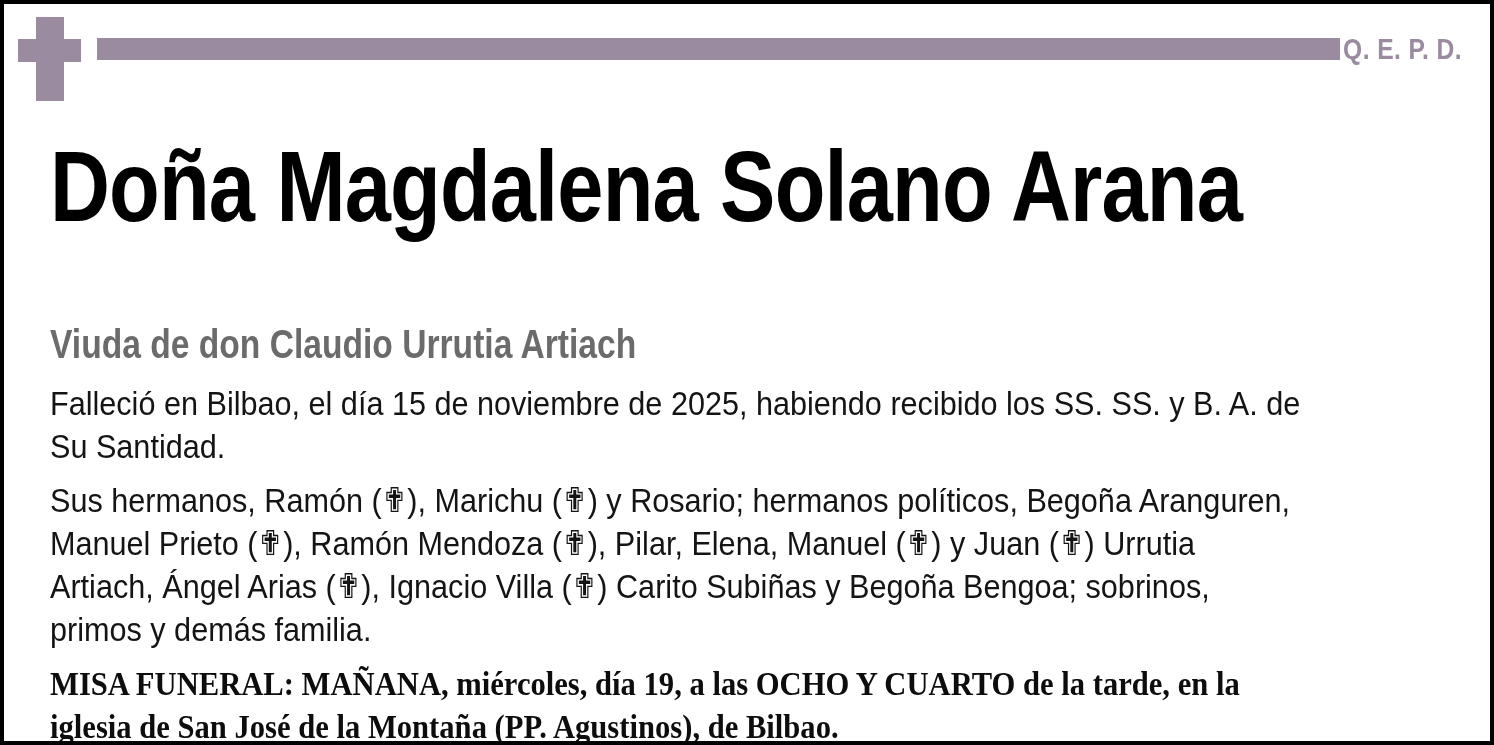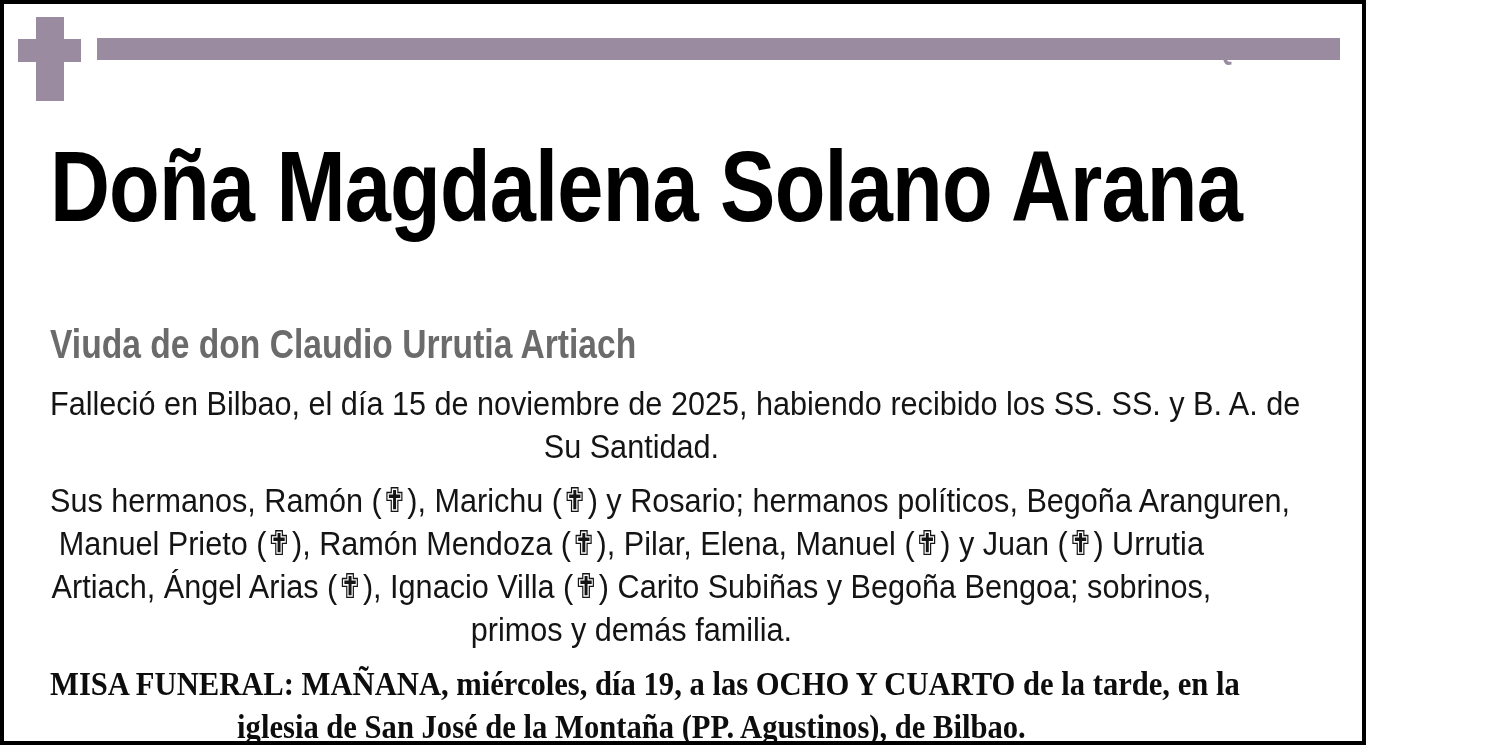--- a/index.html
+++ b/index.html
@@ -5,27 +5,26 @@
   :root{
     --accent:#9a8ba1;
     --subtitle:#6b6b6b;
     --text:#141414;
     --border:#000000;
   }
   *{margin:0;padding:0;box-sizing:border-box;}
   html,body{background:#fff;}
   .page{
     position:relative;
-    width:1366px;height:745px;
+    width:1494px;height:745px;
     background:#ffffff;
     border:4px solid var(--border);
     overflow:hidden;
     font-family:"Liberation Sans","DejaVu Sans",sans-serif;
     color:var(--text);
-    text-align:center;
   }
   
   .cross{position:absolute;left:14px;top:13px;width:63px;height:84px;}
   .cross .v{position:absolute;left:50%;top:0;width:28px;height:84px;margin-left:-14px;background:var(--accent);}
   .cross .h{position:absolute;left:0;top:22px;width:63px;height:23px;background:var(--accent);}
   
   .topbar{position:absolute;left:93px;top:34px;width:1243px;height:22px;background:var(--accent);}
   
   .qepd{
     position:absolute;right:28px;top:30px;

